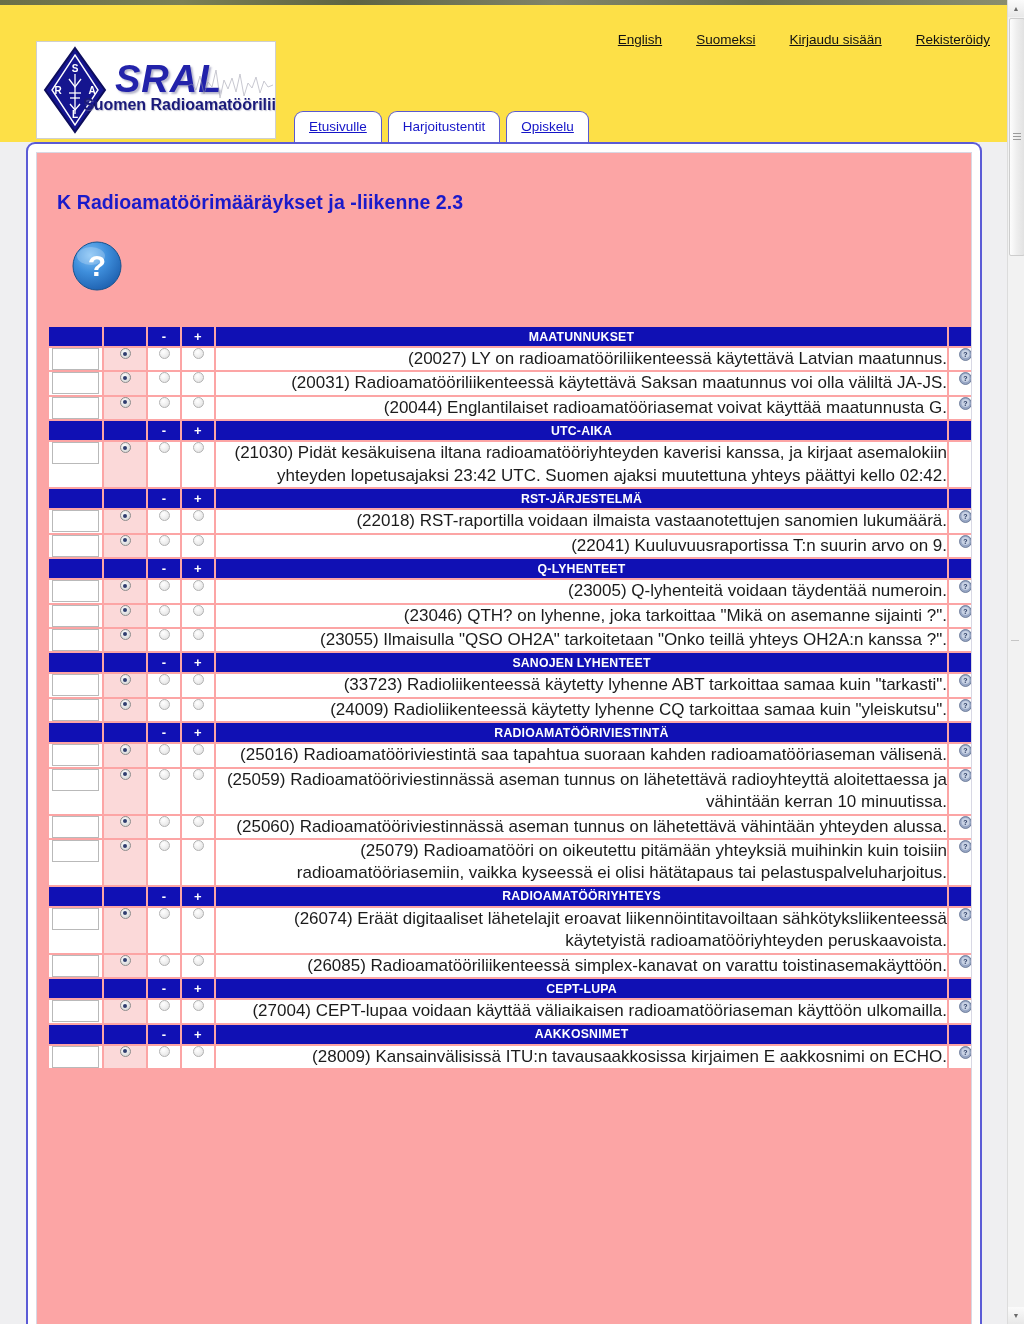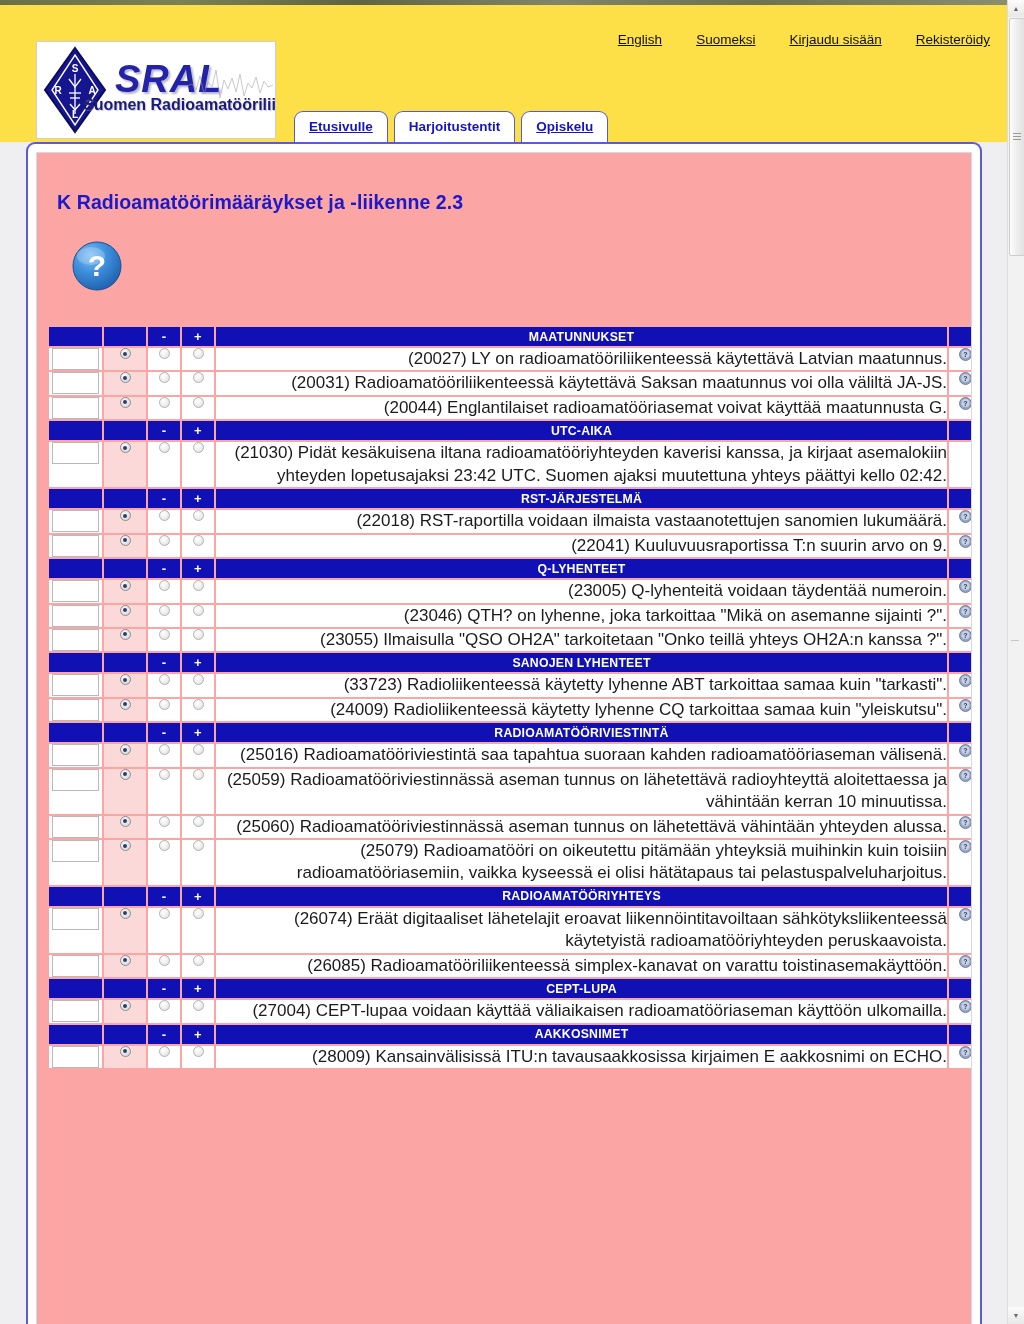--- a/index.html
+++ b/index.html
@@ -108,21 +108,21 @@
     align-items: flex-end;
     gap: 6px;
   }
   .tab {
     border: 1px solid #5a5ad0;
     border-bottom: none;
     border-radius: 9px 9px 0 0;
     background: #ffffff;
     padding: 8px 14px 7px 14px;
     font-size: 13.5px;
-    font-weight: bold;
+    font-weight: normal;
     color: #1414c8;
     white-space: nowrap;
     line-height: 1.1;
   }
   .tab.link-style { text-decoration: underline; }
 
   
   #panel {
     position: absolute;
     left: 26px;

